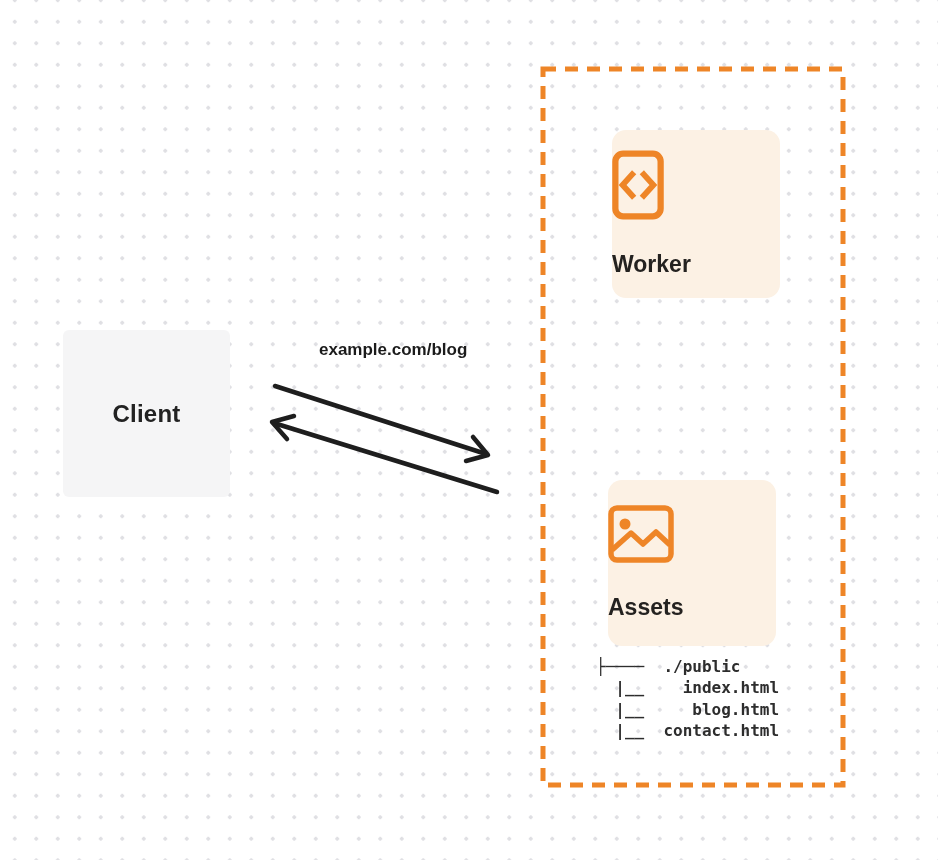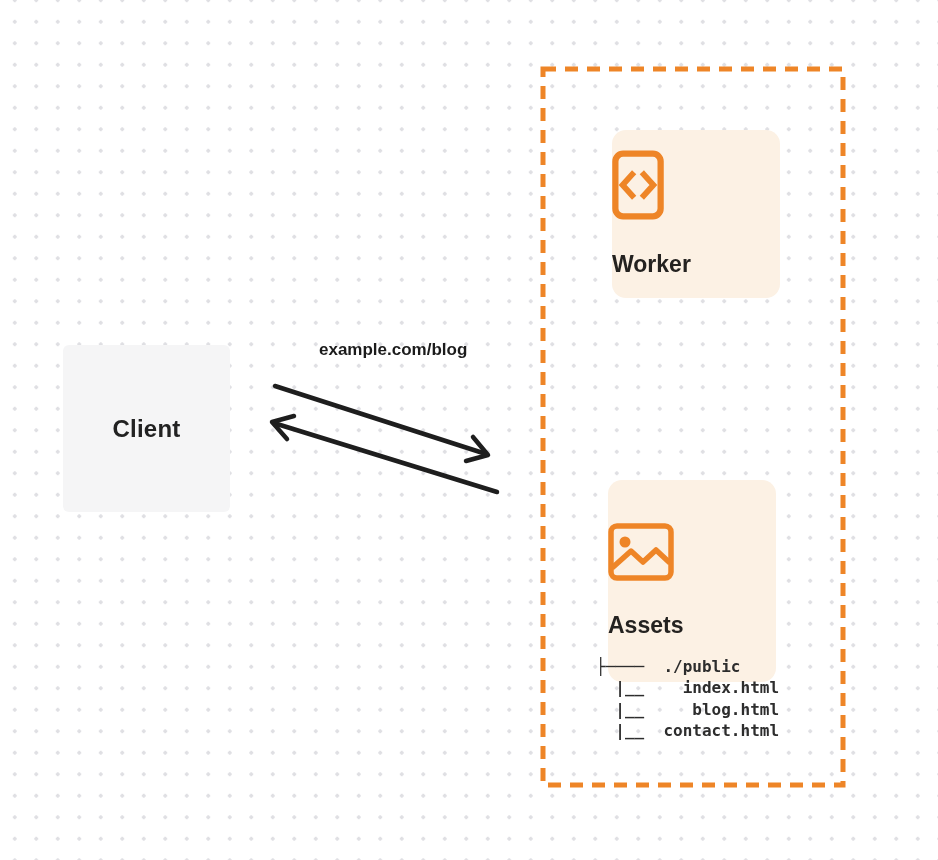--- a/index.html
+++ b/index.html
@@ -19,21 +19,21 @@
     background-position: 4px 11px;
   }
   .overlay {
     position: absolute;
     left: 0; top: 0;
     width: 938px; height: 860px;
     pointer-events: none;
   }
   .client-box {
     position: absolute;
-    left: 63px; top: 345px;
+    left: 63px; top: 330px;
     width: 167px; height: 167px;
     background: #f5f5f6;
     border-radius: 6px;
     display: flex;
     align-items: center;
     justify-content: center;
   }
   .client-box .label {
     font-size: 24px;
     font-weight: 700;
@@ -73,21 +73,21 @@
     justify-content: center;
     gap: 26px;
   }
   .card .label {
     font-size: 23px;
     line-height: 28px;
     font-weight: 700;
     color: #242220;
   }
   .worker-card { left: 612px; top: 130px; height: 168px; }
-  .assets-card { left: 608px; top: 480px; height: 202px; }
+  .assets-card { left: 608px; top: 480px; height: 166px; }
   .file-tree {
     position: absolute;
     left: 588px; top: 648px;
     margin: 8px;
     font-family: "DejaVu Sans Mono", "Liberation Mono", monospace;
     font-size: 16px;
     line-height: 21.3px;
     font-weight: 600;
     color: #2d2d2d;
     white-space: pre;

